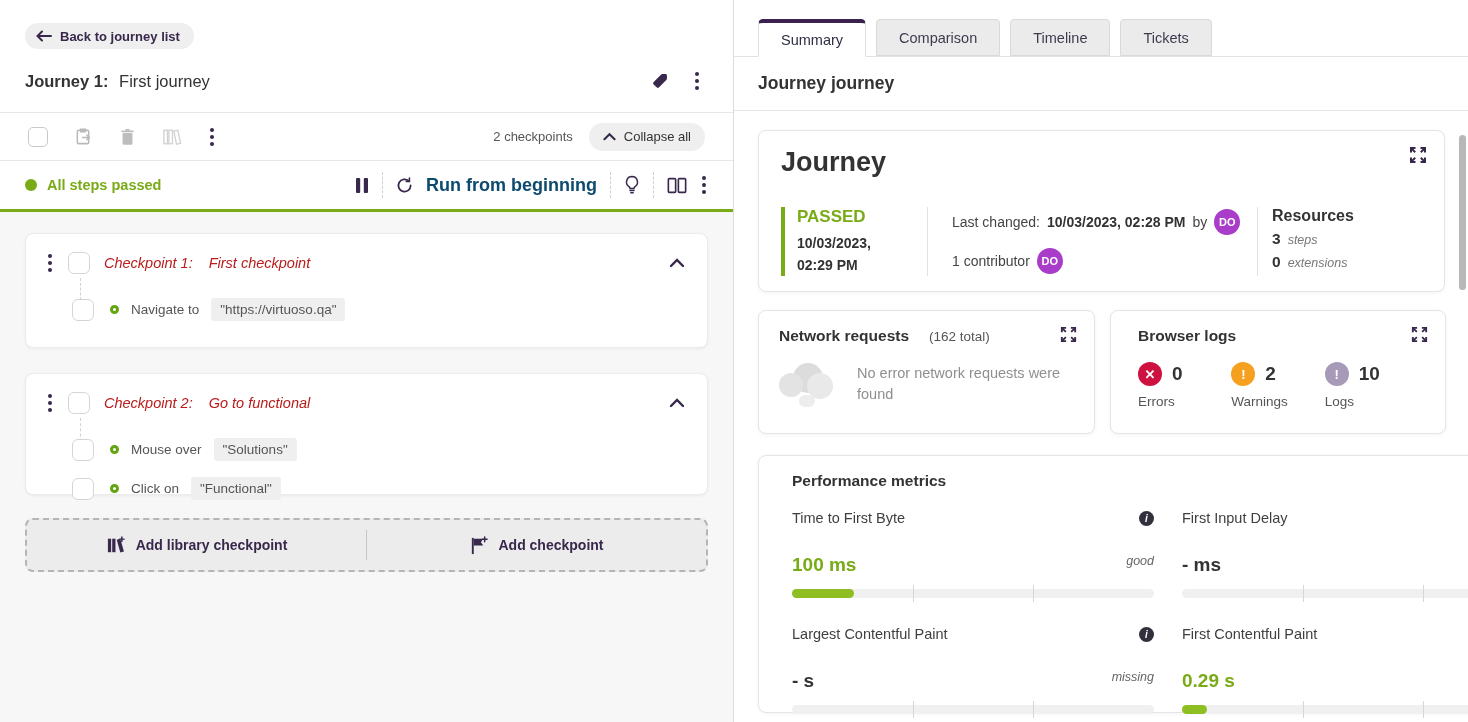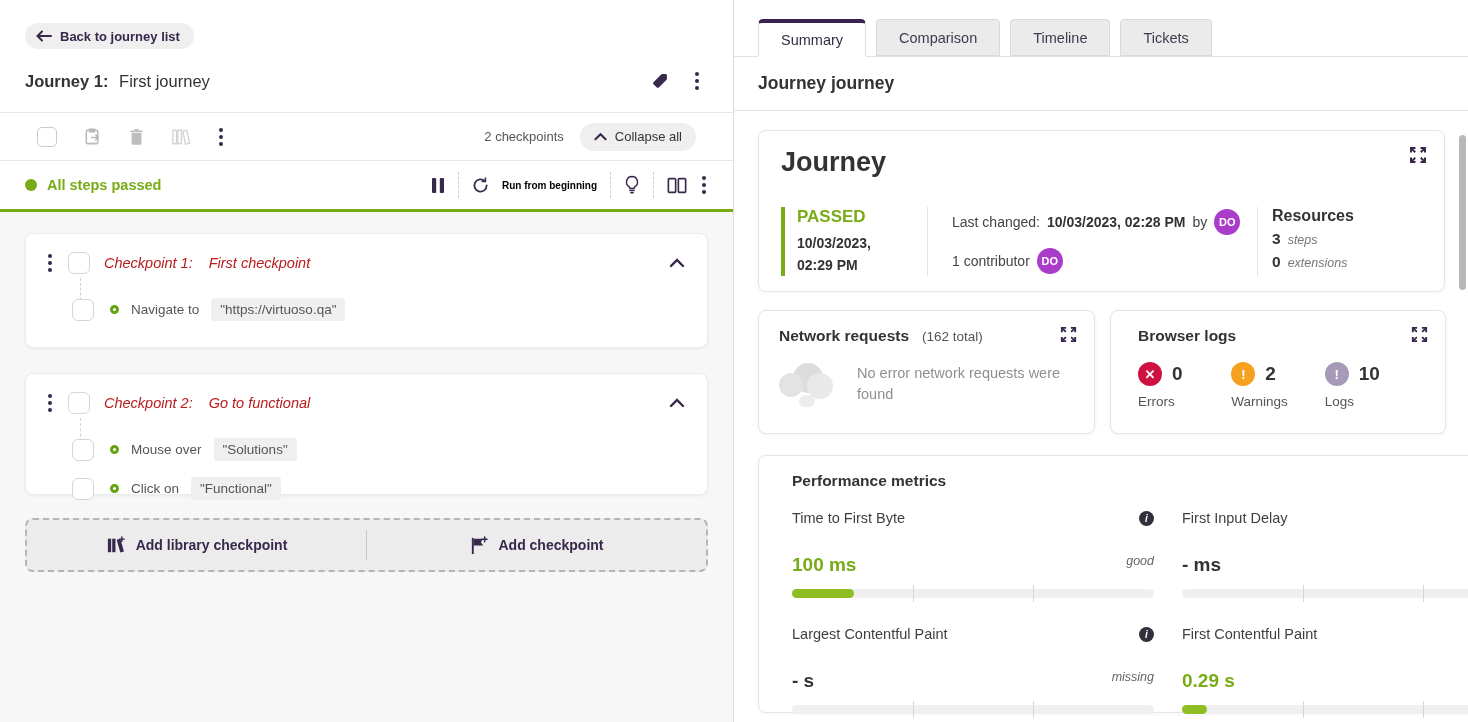--- a/index.html
+++ b/index.html
@@ -16,35 +16,35 @@
   .journey-title { position:absolute; left:25px; top:72px; font-size:16.5px; }
   .journey-title .jlabel { font-weight:bold; }
   .journey-title .jname { margin-left:6px; }
   .title-icons { position:absolute; right:32px; top:70px; display:flex; gap:24px; align-items:center; }
 
   .kebab { display:flex; flex-direction:column; gap:3px; align-items:center; cursor:pointer; padding:2px; }
   .kebab i { width:4px; height:4px; border-radius:50%; background:#38284c; }
 
   .toolbar { position:absolute; left:0; top:112px; width:733px; height:49px;
     border-top:1px solid #e7e7e7; border-bottom:1px solid #e7e7e7;
-    display:flex; align-items:center; padding:0 37px; }
+    display:flex; align-items:center; padding:0 28px; }
   .toolbar .tb-icons { display:flex; align-items:center; gap:26px; }
   .checkbox { width:20px; height:20px; border:1px solid #c9c9c9; border-radius:5px; background:#fff; cursor:pointer; }
   .tb-right { margin-left:auto; display:flex; align-items:center; gap:16px; }
   .count-text { font-size:13px; color:#555; }
   .collapse-pill { height:28px; background:#efefef; border-radius:15px; display:inline-flex;
     align-items:center; gap:8px; padding:0 14px; font-size:13px; color:#333; cursor:pointer; }
 
   .status-bar { position:absolute; left:0; top:161px; width:733px; height:51px;
     border-bottom:3px solid #78ab16; display:flex; align-items:center; padding:0 25px; background:#fff; }
   .status-left { display:flex; align-items:center; gap:10px; color:#78ab16; font-weight:bold; font-size:14.5px; }
   .green-dot { width:12px; height:12px; border-radius:50%; background:#78ab16; }
   .status-right { margin-left:auto; display:flex; align-items:center; gap:13px; }
   .v-divider { width:0; height:26px; border-left:1px dashed #cfcfcf; }
-  .run-label { font-size:10px; color:#000000; font-weight:bold; cursor:pointer; }
+  .run-label { font-size:18px; color:#0c4a6e; font-weight:bold; cursor:pointer; }
   .icon-btn { display:flex; align-items:center; justify-content:center; cursor:pointer; }
 
   .checkpoint-area { position:absolute; left:0; top:212px; width:733px; height:510px; background:#f7f7f7; }
 
   .cp-card { position:absolute; left:25px; width:683px; background:#fff;
     border:1px solid #ececec; border-radius:8px; box-shadow:0 1px 3px rgba(0,0,0,0.06);
     padding:18px 22px 22px 20px; }
   .cp-card.one { top:21px; height:115px; }
   .cp-card.two { top:161px; height:122px; }
   .cp-header { display:flex; align-items:center; gap:14px; position:relative; z-index:2; }
@@ -97,21 +97,21 @@
   .avatar { width:26px; height:26px; border-radius:50%; background:#a93cc9; color:#fff;
     font-size:11px; font-weight:bold; display:inline-flex; align-items:center; justify-content:center; flex:none; }
   .j-res { width:165px; border-left:1px solid #e2e2e2; padding-left:14px; flex:none; }
   .j-res-title { font-weight:bold; font-size:16px; color:#333; }
   .res-line { display:flex; align-items:baseline; gap:7px; margin-top:5px; }
   .res-num { font-weight:bold; font-size:15.5px; color:#333; }
   .res-lab { font-style:italic; font-size:12.5px; color:#777; }
 
   .network-card { left:24px; top:199px; width:337px; height:124px; padding:16px 20px; }
   .browser-card { left:376px; top:199px; width:336px; height:124px; padding:16px 27px; }
-  .card-head { display:flex; align-items:baseline; gap:13px; }
+  .card-head { display:flex; align-items:baseline; gap:20px; }
   .card-title { font-weight:bold; font-size:15.5px; color:#333; }
   .card-sub { font-size:13.5px; color:#555; }
   .net-body { display:flex; align-items:center; gap:16px; margin-top:16px; }
   .cloud { position:relative; width:62px; height:46px; flex:none; }
   .cloud i { position:absolute; border-radius:50%; background:#e3e3e3; }
   .cloud .c1 { width:30px; height:30px; left:14px; top:2px; background:#dcdcdc; }
   .cloud .c2 { width:24px; height:24px; left:0; top:12px; }
   .cloud .c3 { width:26px; height:26px; left:28px; top:12px; background:#e9e9e9; }
   .cloud .c4 { width:16px; height:12px; left:20px; top:34px; background:#ededed; border-radius:8px; }
   .net-msg { font-size:14.5px; color:#8f8f8f; line-height:1.45; width:220px; }

